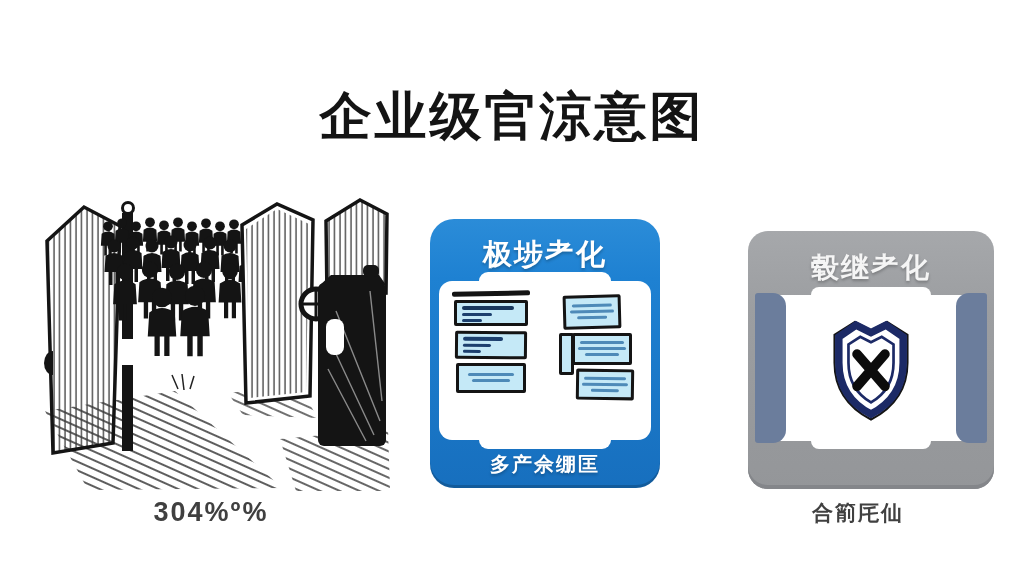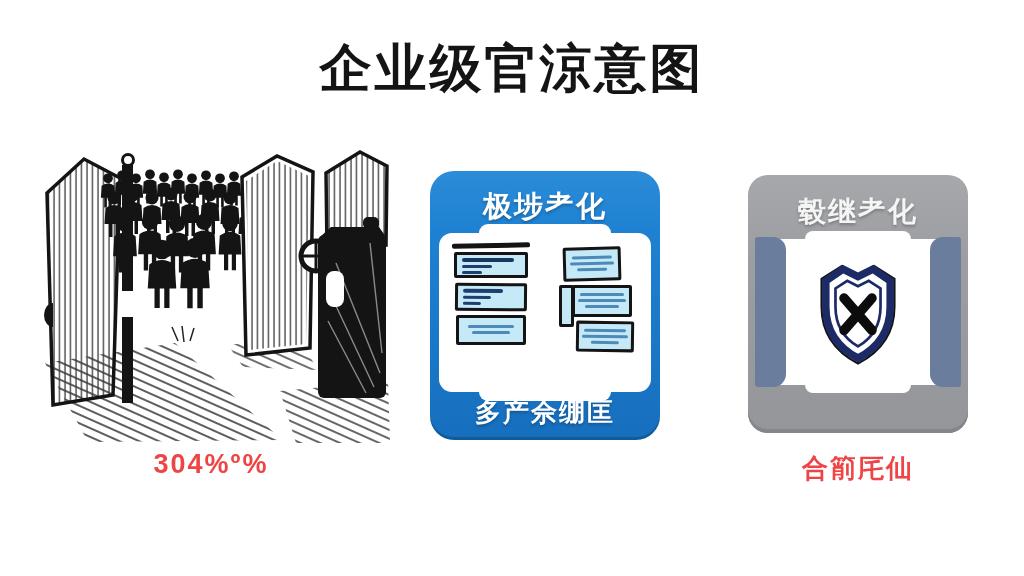--- a/index.html
+++ b/index.html
@@ -11,52 +11,52 @@
     --doc-fill:#c5e9f7;
     --shield-navy:#1c2a66;
     --ink:#161616;
   }
   html,body{margin:0;padding:0;}
   body{
     width:1024px;height:576px;overflow:hidden;background:#ffffff;
     font-family:"Liberation Sans","DejaVu Sans",sans-serif;color:var(--ink);
     position:relative;
   }
-  .stage{position:absolute;inset:0;}
+  .stage{position:absolute;inset:0;margin-top:48px;}
 
   
   .page-title{
     position:absolute;top:34px;left:0;width:100%;margin:0;
     text-align:center;font-size:52px;font-weight:900;letter-spacing:3px;
     color:#141414;
   }
 
   
   .panel-caption{
     position:absolute;text-align:center;font-size:27px;font-weight:700;
-    color:#ef4444;letter-spacing:2px;
+    color:#404040;letter-spacing:2px;
   }
   #gate-art{position:absolute;left:30px;top:143px;width:362px;height:302px;}
   #gate-caption{left:30px;top:449px;width:362px;}
 
   
   .card{position:absolute;box-sizing:border-box;}
   #docs-card{
     left:430px;top:171px;width:230px;height:269px;
     background:linear-gradient(180deg,#2b8cd8 0%,var(--card-blue) 22%,var(--card-blue-dark) 100%);
     border-radius:24px;
     box-shadow:inset 0 -3px 0 rgba(0,0,0,.18);
   }
   .card-header,.card-footer{
     position:absolute;left:0;width:100%;text-align:center;
     color:#ffffff;font-weight:800;letter-spacing:2px;
     text-shadow:0 2px 3px rgba(0,0,0,.25);
   }
   #docs-card .card-header{top:16px;font-size:29px;}
-  #docs-card .card-footer{bottom:10px;font-size:26px;}
+  #docs-card .card-footer{bottom:10px;font-size:20px;}
   .card-body{
     position:absolute;left:9px;right:9px;top:62px;bottom:48px;
     background:#ffffff;border-radius:13px;
   }
   .card-body::before,.card-body::after{
     content:"";position:absolute;left:19%;width:62%;height:18px;
     background:#ffffff;border-radius:9px;
   }
   .card-body::before{top:-9px;}
   .card-body::after{bottom:-9px;}
@@ -67,21 +67,21 @@
     position:absolute;background:var(--doc-fill);
     border:3px solid #141414;border-radius:2px;box-sizing:border-box;
     overflow:hidden;
   }
   .doc .scr{display:block;height:3px;border-radius:2px;background:#1c3f6e;margin:3px 5px 0 5px;}
   .doc.centered .scr{background:#4e8ab8;margin-left:auto;margin-right:auto;}
   .topbar{position:absolute;background:#141414;border-radius:2px;}
 
   
   #sec-card{
-    left:748px;top:175px;width:220px;height:258px;
+    left:748px;top:183px;width:246px;height:258px;
     background:linear-gradient(180deg,#a6a8ab 0%,var(--card-gray) 30%,#949699 100%);
     border-radius:20px;
     box-shadow:inset 0 -4px 0 var(--card-gray-dark);
   }
   #sec-card .card-header{top:18px;font-size:28px;color:#f5f5f5;}
   #sec-card .card-footer{bottom:9px;font-size:23px;letter-spacing:1px;}
   .sec-body{
     position:absolute;left:8px;right:8px;top:64px;bottom:48px;
     background:#ffffff;border-radius:4px;
   }
@@ -232,15 +232,15 @@
       <div class="shield-box">
         <svg viewBox="0 0 100 110" width="108" height="118">
           <path d="M50 20 L35 12 L16 24 L16 50 C16 77 31 93 50 103 C69 93 84 77 84 50 L84 24 L65 12 Z" fill="#ffffff" stroke="#141414" stroke-width="2"></path>
           <path d="M50 22 L36 15 L20 26 L20 50 C20 74 33 89 50 98 C67 89 80 74 80 50 L80 26 L64 15 Z" fill="none" style="stroke:var(--shield-navy,#1c2a66)" stroke-width="7"></path>
           <path d="M50 31 L40 26 L29 33 L29 50 C29 68 38 80 50 87 C62 80 71 68 71 50 L71 33 L60 26 Z" fill="#ffffff" style="stroke:var(--shield-navy,#1c2a66)" stroke-width="2.5"></path>
           <path d="M37 42 L63 72 M63 42 L37 72" stroke="#0c0c0c" stroke-width="9" stroke-linecap="round"></path>
         </svg>
       </div>
     </div>
   </div>
-  <div id="sec-caption" class="panel-caption" style="left:748px;top:451px;width:220px;font-size:26px;">合箾厇仙</div>
+  <div id="sec-caption" class="panel-caption" style="left:748px;top:451px;width:220px;font-size:21px;">合箾厇仙</div>
 
 </div>
 
 </body></html>

